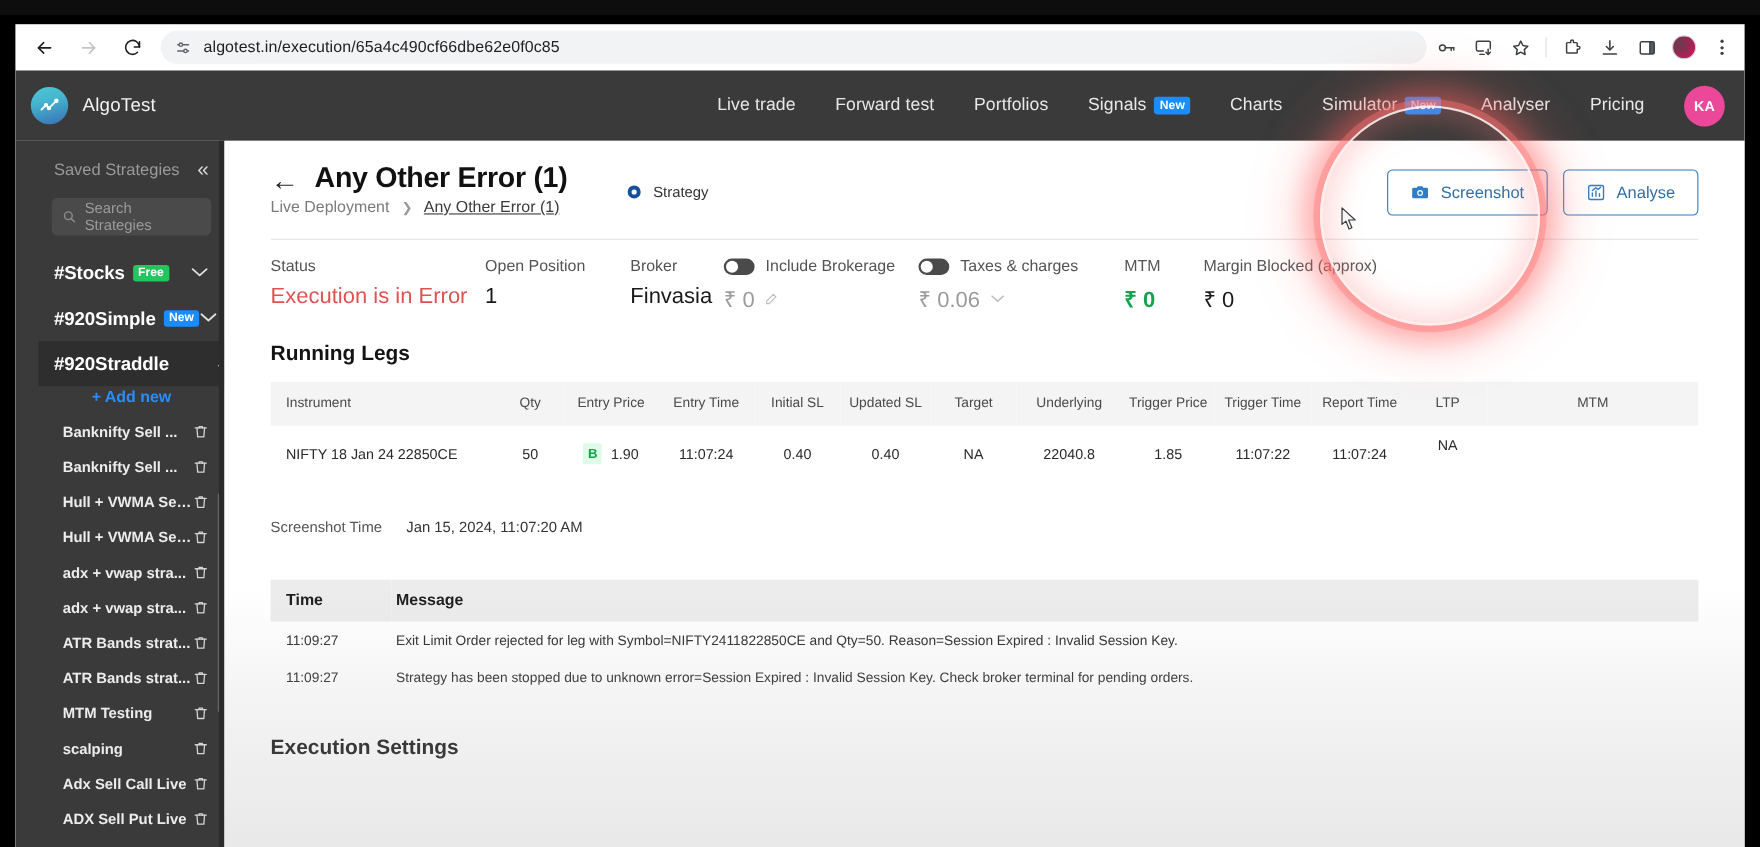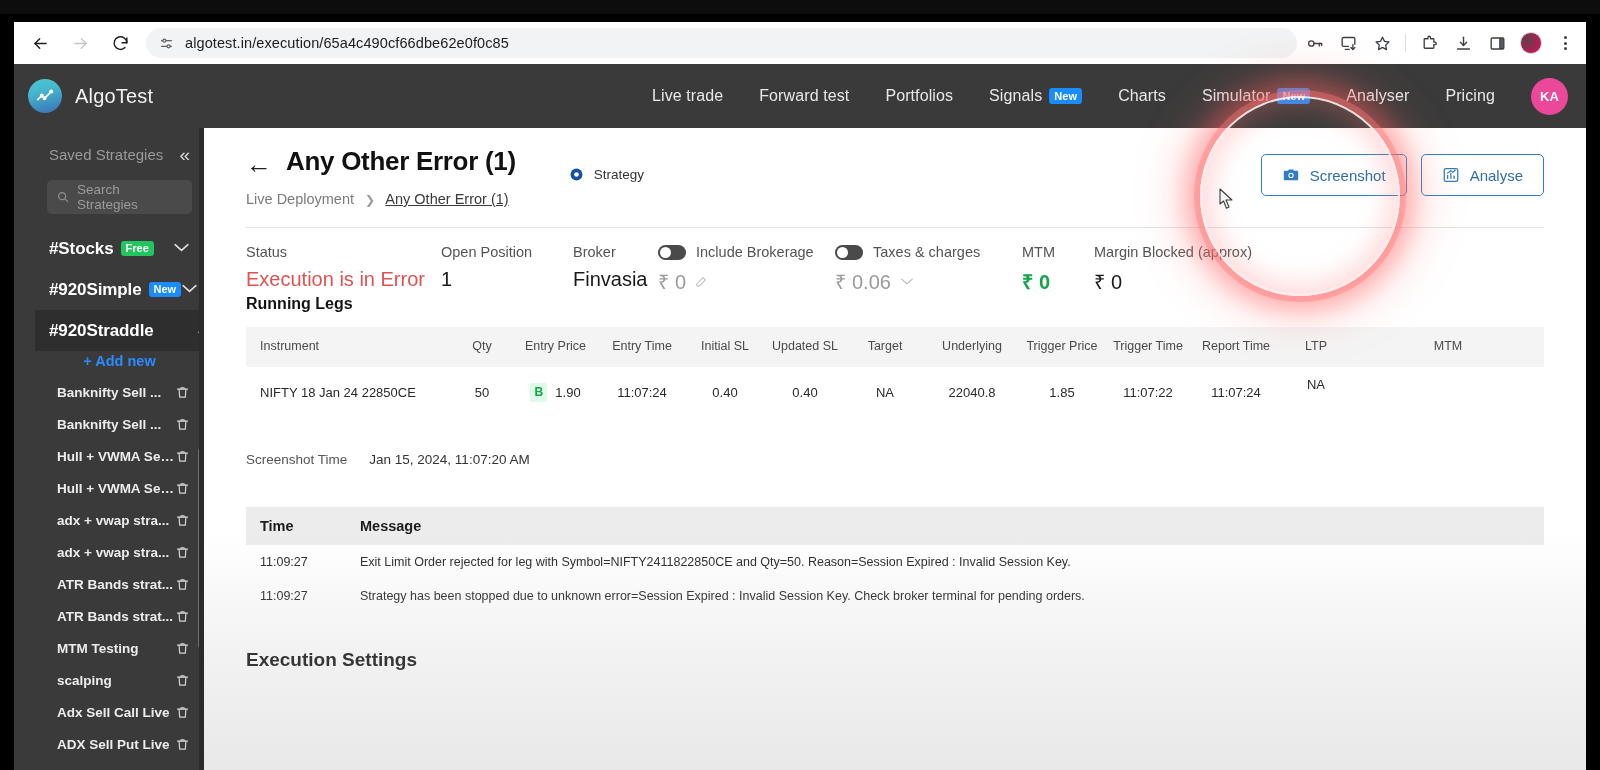--- a/index.html
+++ b/index.html
@@ -63,21 +63,21 @@
     position: absolute; left: 0; top: 0; width: 1572px; height: 64px;
     background: #3a3a3a;
     display: flex; align-items: center;
   }
   .brand { display: flex; align-items: center; margin-left: 14px; }
   .brand-logo {
     width: 34px; height: 34px; border-radius: 50%;
     background: linear-gradient(165deg, #4ec6d4 0%, #45b8cf 35%, #3a6fb5 100%);
     display: flex; align-items: center; justify-content: center;
   }
-  .brand-name { color: #f2f2f2; font-size: 20px; margin-left: 13px; letter-spacing: .2px; }
+  .brand-name { color: #f2f2f2; font-size: 17px; margin-left: 13px; letter-spacing: .2px; }
 
   .navlinks { display: flex; align-items: center; gap: 0px; margin-left: auto; }
   .navlink {
     color: #e8e8e8; font-size: 16px; padding: 0 18px; height: 64px;
     display: flex; align-items: center; white-space: nowrap; letter-spacing: .1px; text-align: right;
   }
   .badge-new {
     background: #1a8cff; color: #fff; font-size: 11px; font-weight: bold;
     border-radius: 3px; padding: 1.5px 5px; margin-left: 7px; line-height: 1.1;
   }
@@ -136,21 +136,21 @@
   
   .main {
     position: absolute; left: 190px; top: 64px; width: 1382px; height: 642px;
     background: #fff; overflow: hidden;
   }
   .content { padding: 0 42px 0 42px; }
 
   .hdr-row { display: flex; align-items: flex-start; padding-top: 18px; }
   .back-arrow { font-size: 26px; color: #222; line-height: 1; margin-right: 14px; margin-top: 4px; }
   .title { font-size: 26px; font-weight: bold; color: #111; letter-spacing: -.3px; }
-  .crumbs { margin-top: 14px; font-size: 14.5px; color: #7b7b7b; }
+  .crumbs { margin-top: 4px; font-size: 14.5px; color: #7b7b7b; }
   .crumbs .sep { margin: 0 7px; color: #9a9a9a; font-size: 12px; }
   .crumbs .cur { color: #3a3a3a; text-decoration: underline; }
   .strategy-tag { display: flex; align-items: center; margin-left: 52px; margin-top: 20px; }
   .strategy-tag .eye { color: #1a5fb4; display: flex; margin-right: 9px; }
   .strategy-tag .lbl { font-size: 13.5px; color: #333; }
 
   .hdr-actions { margin-left: auto; display: flex; gap: 14px; margin-top: 8px; }
   .btn-outline {
     border: 1.5px solid #2f7dc4; border-radius: 5px; background: #fff;
     height: 42px; padding: 0 20px; display: flex; align-items: center;
@@ -168,21 +168,21 @@
   .stat-val.muted { color: #9b9b9b; }
   .stat-val.pos { color: #14a44d; font-weight: bold; }
   .toggle {
     width: 28px; height: 15px; border-radius: 8px; background: #4a4a4a;
     position: relative; margin-right: 10px; flex: none;
   }
   .toggle i { position: absolute; left: 2px; top: 2px; width: 11px; height: 11px; border-radius: 50%; background: #fff; }
   .pencil { margin-left: 8px; color: #bdbdbd; display: flex; }
   .caretdn { margin-left: 9px; color: #b5b5b5; font-size: 12px; }
 
-  .section-title { font-size: 16px; font-weight: bold; color: #141414; }
+  .section-title { font-size: 19px; font-weight: bold; color: #141414; margin-top: 26px; }
 
   table.legs { width: 100%; border-collapse: collapse; margin-top: 14px; table-layout: fixed; }
   table.legs thead th {
     background: #f4f4f4; font-size: 12.5px; color: #4a4a4a; font-weight: normal;
     padding: 12px 4px; text-align: center; vertical-align: middle; line-height: 1.25;
   }
   table.legs thead th.lft { text-align: left; padding-left: 14px; }
   table.legs tbody td {
     font-size: 13px; color: #2a2a2a; padding: 16px 4px; text-align: center; vertical-align: middle;
   }

